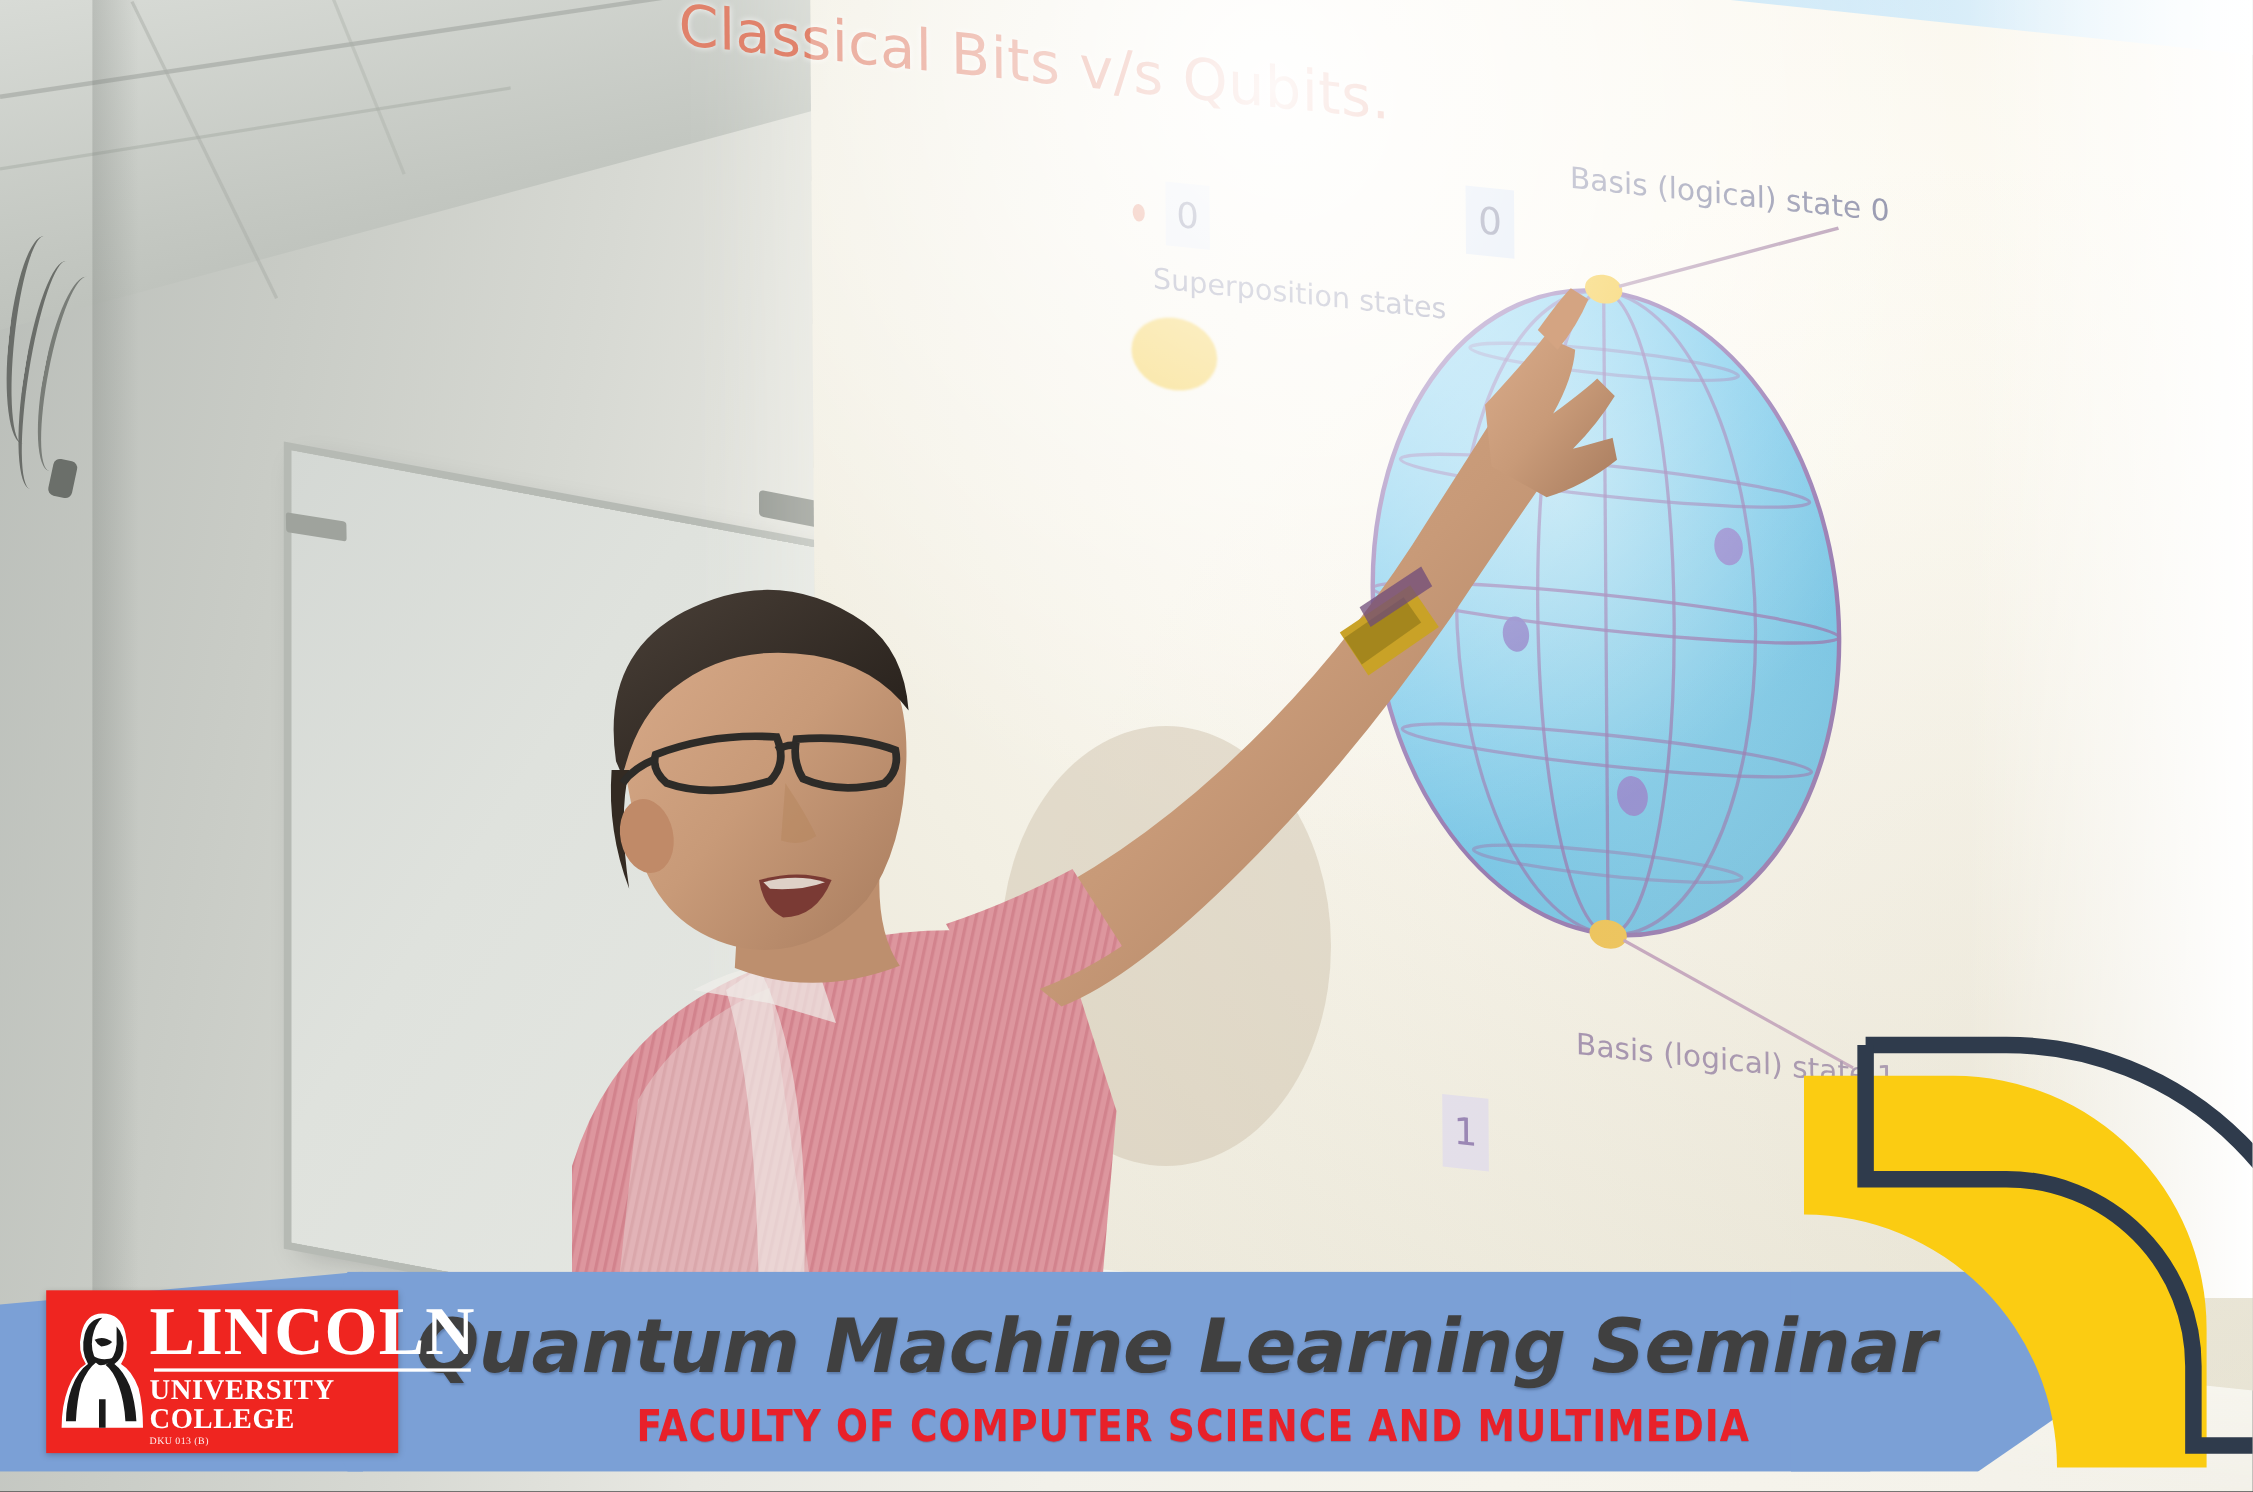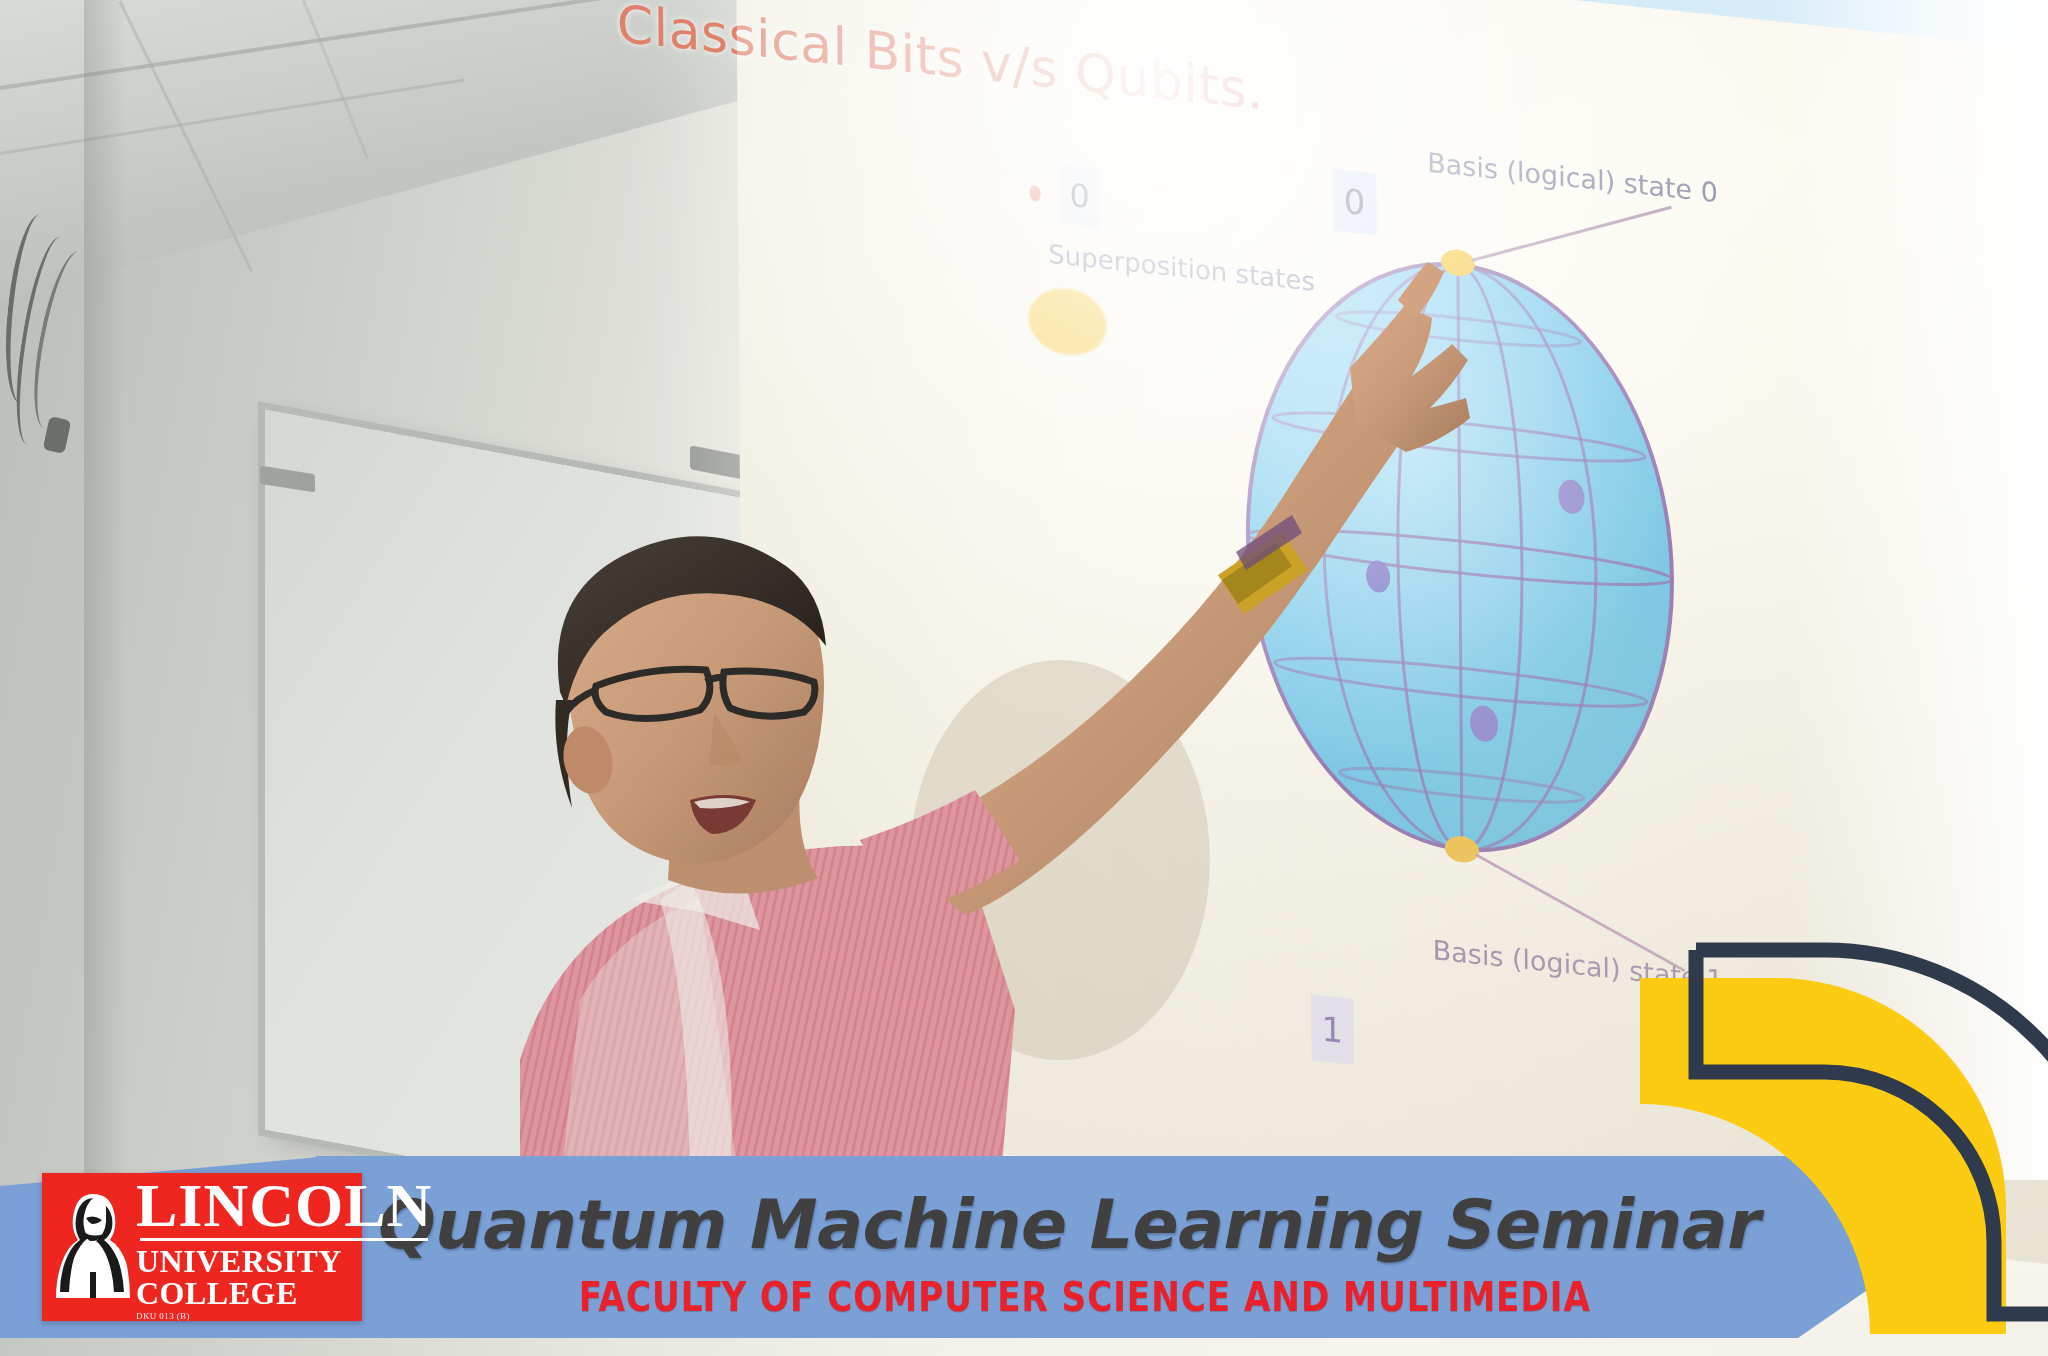--- a/index.html
+++ b/index.html
@@ -178,21 +178,21 @@
   }
   .logo-bust{width:86px;height:118px;margin-left:8px;flex:0 0 auto;}
   .logo-text{flex:1;padding-right:10px;text-align:left;color:#fff;line-height:1;}
   .logo-word{
     font-family:"Liberation Serif",serif;font-weight:bold;
     font-size:62px;letter-spacing:1px;display:block;
   }
   .logo-rule{height:3px;background:#fff;margin:2px 4px 4px 4px;}
   .logo-sub{
     font-family:"Liberation Serif",serif;font-weight:bold;
-    font-size:32px;letter-spacing:.5px;display:block;
+    font-size:26px;letter-spacing:.5px;display:block;
   }
   .logo-tiny{
     font-family:"Liberation Serif",serif;font-size:9px;display:block;
     margin-top:3px;letter-spacing:.4px;opacity:.92;
   }
 
   
   .arcmark{position:absolute;right:0;bottom:0;width:430px;height:420px;}
   .arcmark svg{width:100%;height:100%;}
 

